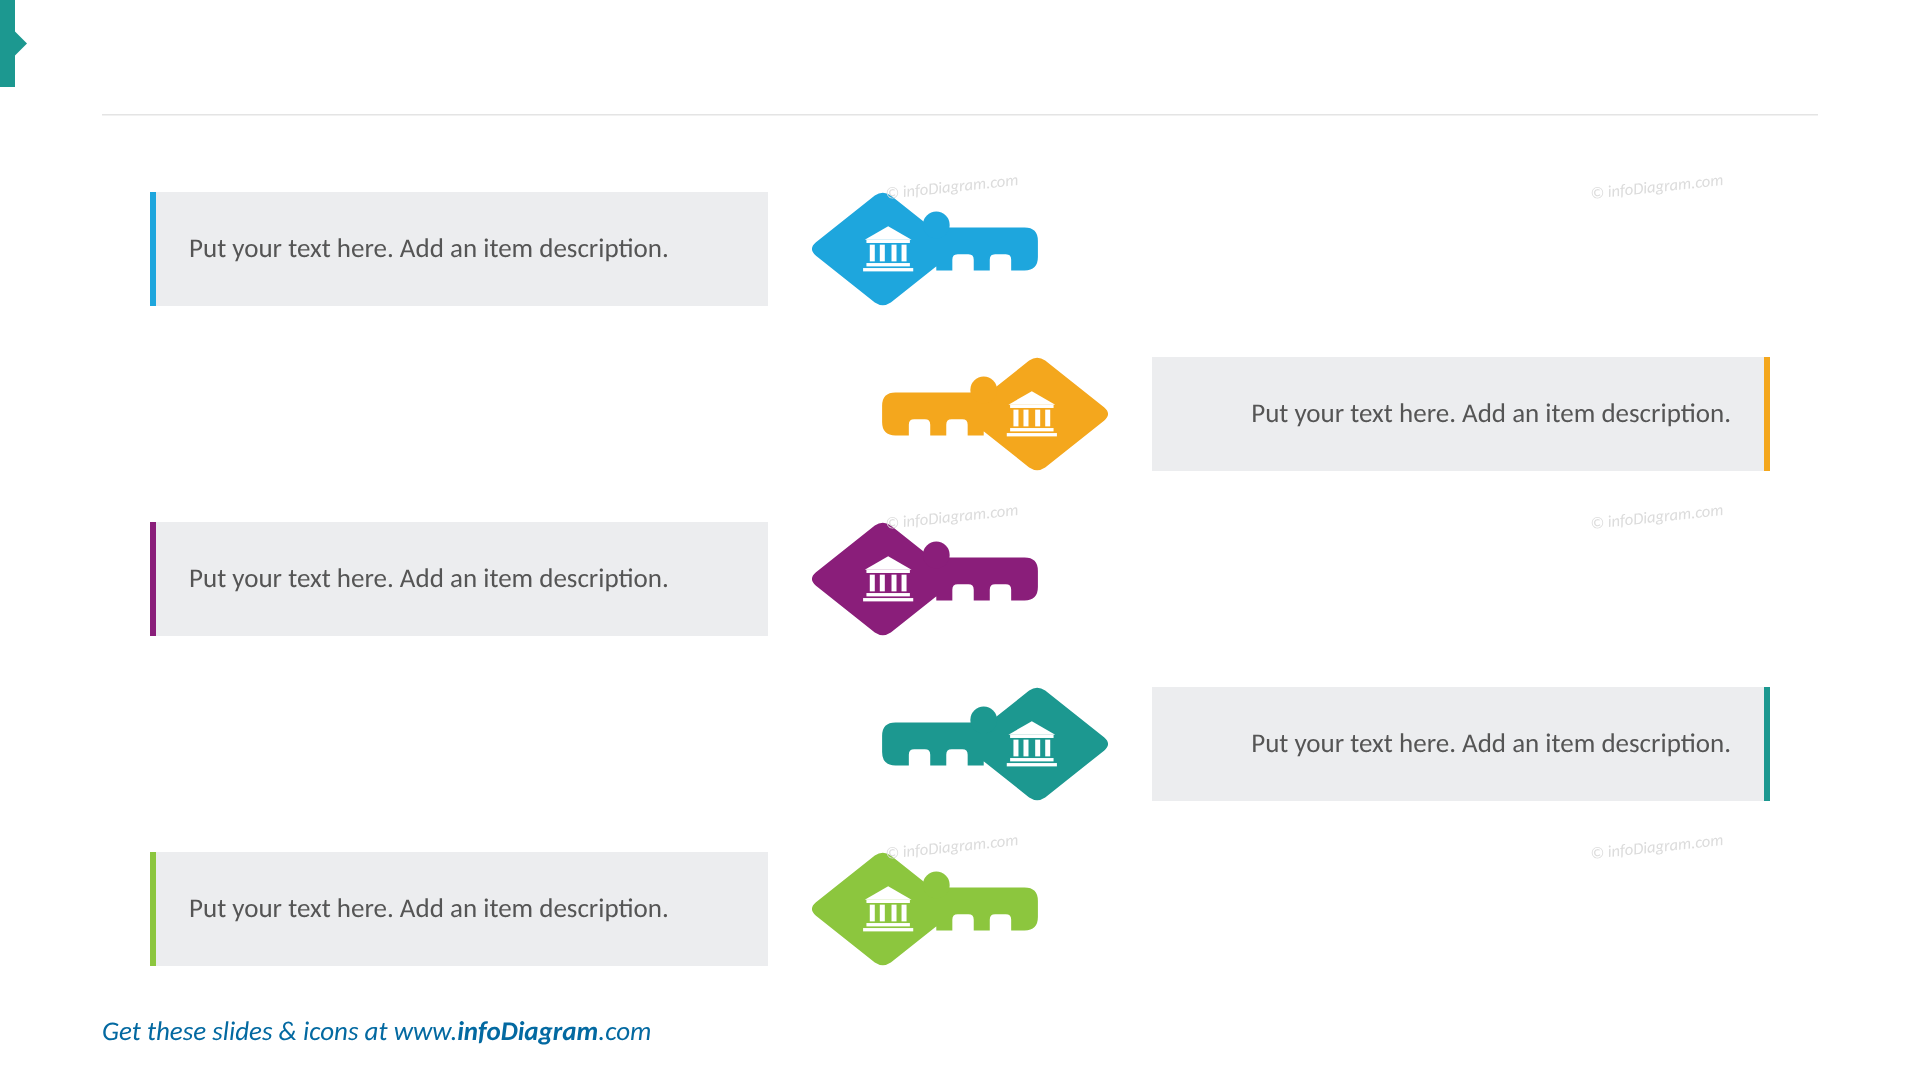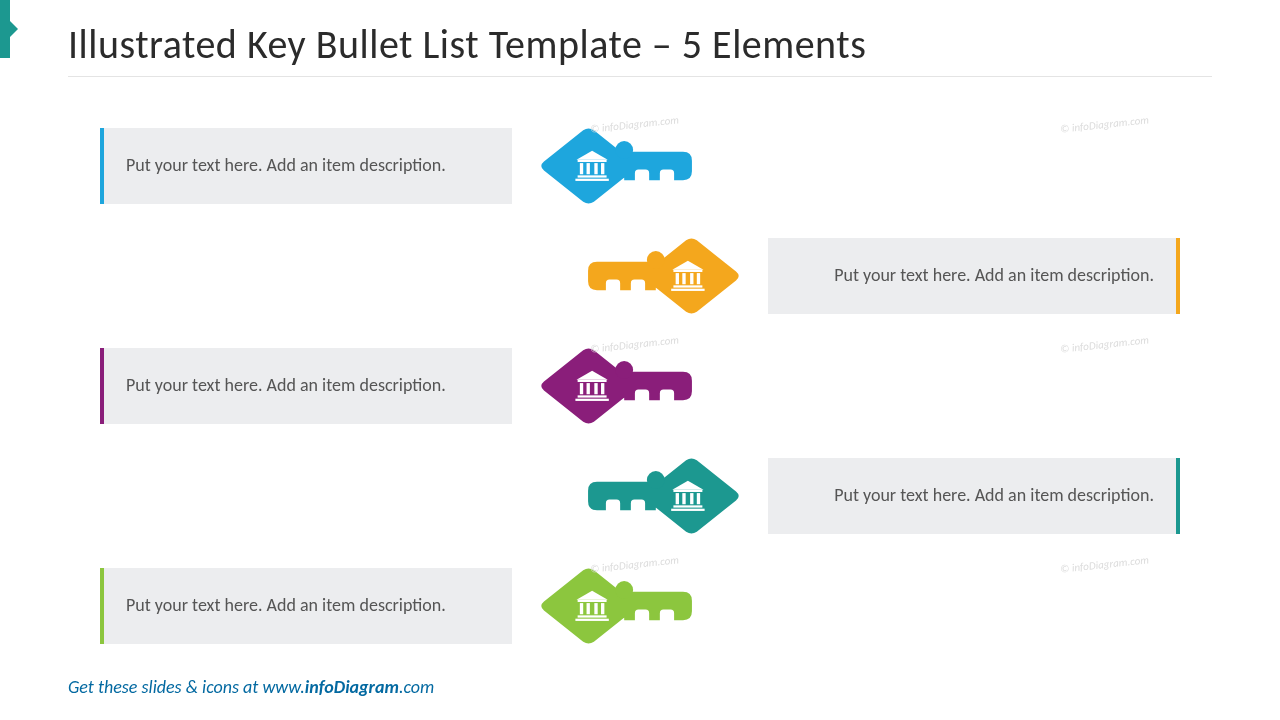--- a/index.html
+++ b/index.html
@@ -28,21 +28,20 @@
   .footer { position: absolute; left: 68px; bottom: 22px; font-size: 18px; color: #0369a1; font-style: italic; }
   .footer b { font-weight: 600; font-style: italic; }
 
   .wm { position: absolute; font-size: 11px; color: #dcdcdc; font-style: italic; transform: rotate(-6deg); pointer-events: none; user-select: none; }
 </style>
 </head>
 <body>
 
 <div class="stage">
   <div class="edge-tab"></div>
-  <div class="title">Illustrated Key Bullet List Template – 5 Elements</div>
   <div class="title-rule"></div>
 
   <div class="rows" id="rows">
       <div class="row" style="--c: #1ea6dd;">
         <div class="bar left">
           <span>Put your text here. Add an item description.</span>
         </div>
         <div class="key left">
           <svg viewBox="0 0 230 92">
             <g transform="">

